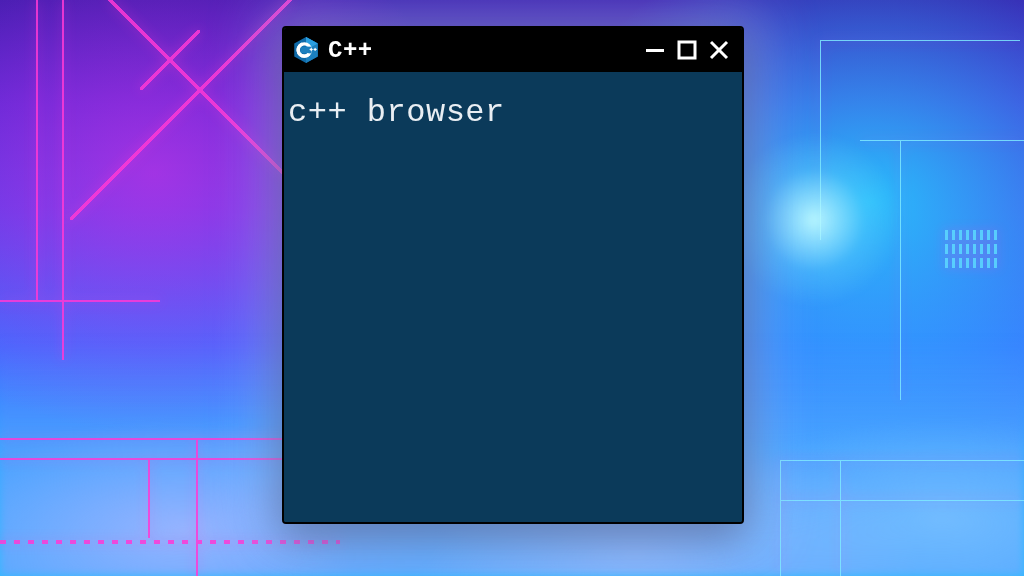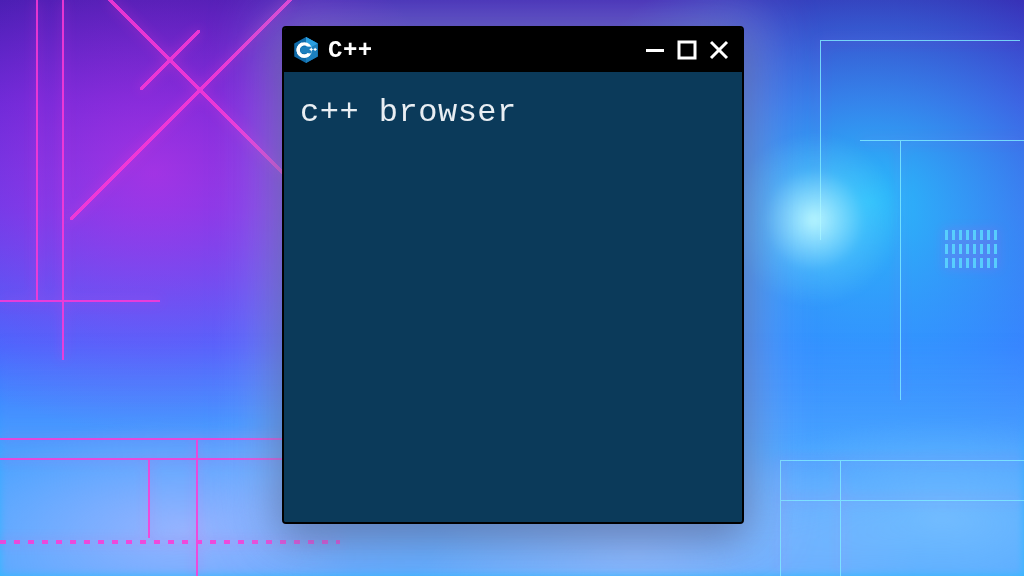--- a/index.html
+++ b/index.html
@@ -131,21 +131,21 @@
       width: 26px; height: 26px;
       display:flex; align-items:center; justify-content:center;
       color:#fff;
       cursor:pointer;
     }
     .ctrl svg { display:block; }
     
     .content {
       flex:1;
       background: #0b3a5a;
-      padding: 22px 16px;
+      padding: 22px 4px;
     }
     .content-text {
       color: #e9eef3;
       font-size: 32px;
       font-family: Consolas, 'Courier New', monospace;
       letter-spacing: 0.5px;
     }
   </style>
 </head>
 <body>

